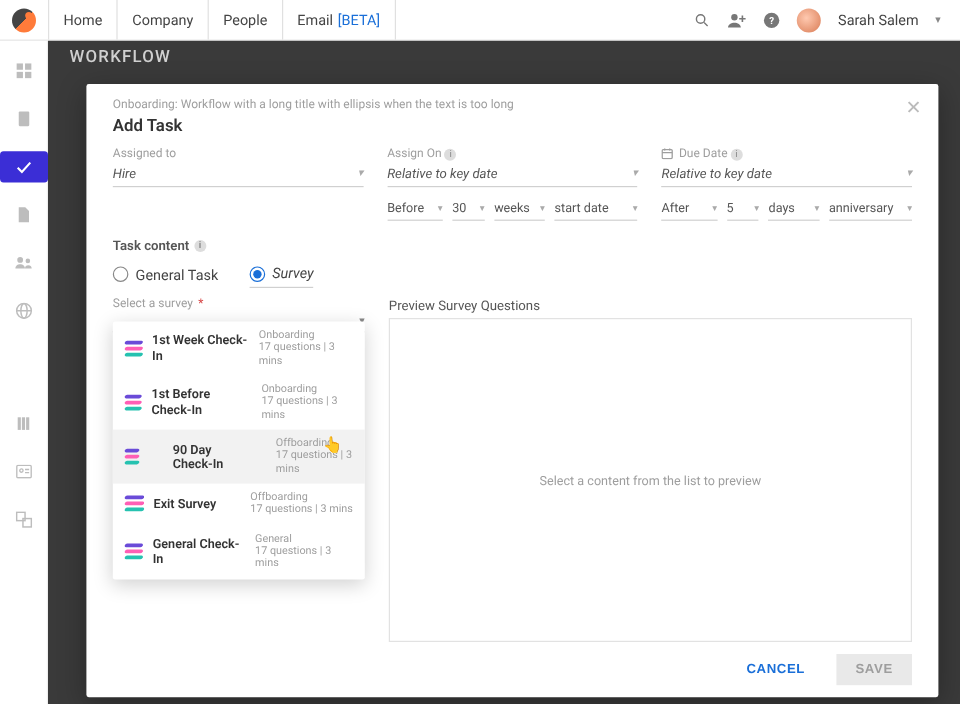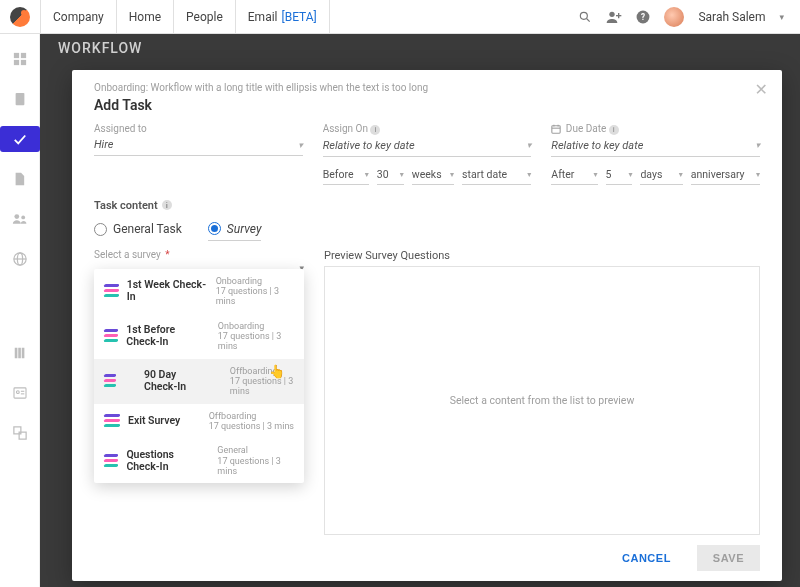--- a/index.html
+++ b/index.html
@@ -87,22 +87,22 @@
   svg { display:block; }
 </style>
 </head>
 <body>
 
 <div class="topnav">
   <div class="logo">
       <div class="logo-circle"></div>
     </div>
   <div class="tabs">
+    <div class="tab">Home</div>
     <div class="tab">Company</div>
-    <div class="tab">Home</div>
     <div class="tab">People</div>
     <div class="tab beta">
       <span>Email</span>
       <span class="beta">[BETA]</span>
     </div>
   </div>
   <div class="topnav-right">
     <span class="icon">
       <svg width="14" height="14" viewBox="0 0 24 24" fill="none" stroke="#777" stroke-width="2">
           <circle cx="10" cy="10" r="6"></circle>
@@ -344,21 +344,21 @@
               <div class="dd-metas dd-text">
                   <span class="dd-meta1">Offboarding</span>
                   <span class="dd-meta2">17 questions | 3 mins</span>
                 </div>
             </div>
             <div class="dd-item">
               <div class="dd-logo">
                   <span></span>
                 </div>
               <div class="dd-text">
-                  <span class="dd-name">Questions Check-In</span>
+                  <span class="dd-name">General Check-In</span>
                 </div>
               <div class="dd-metas dd-text">
                   <span class="dd-meta1">General</span>
                   <span class="dd-meta2">17 questions | 3 mins</span>
                 </div>
             </div>
           </div>
         </div>
         <div class="preview-col">
           <div class="section-label" style="font-weight:400;">Preview Survey Questions</div>

